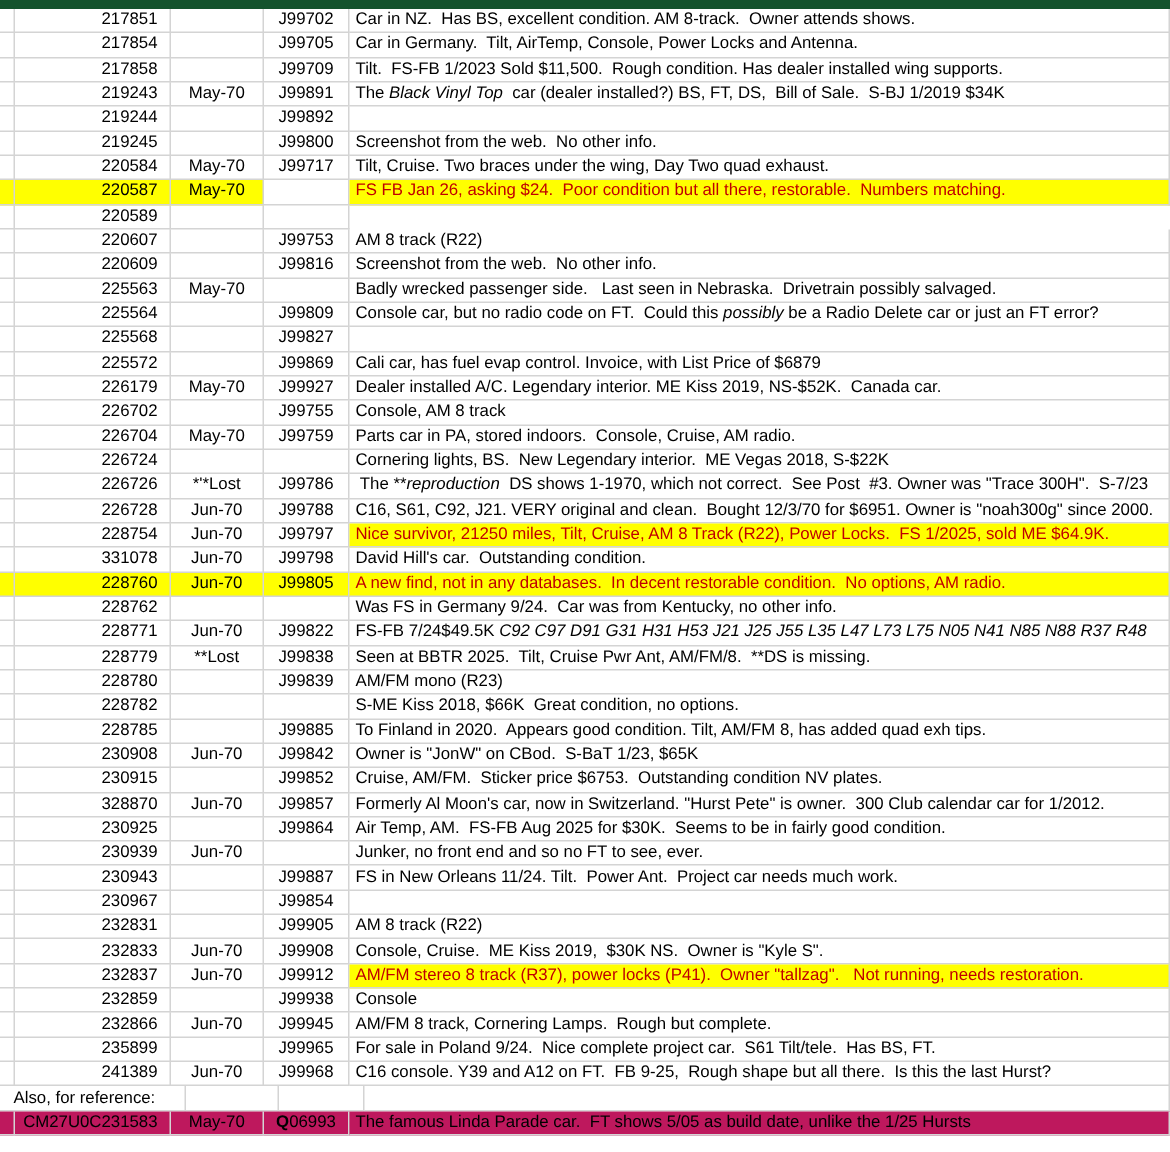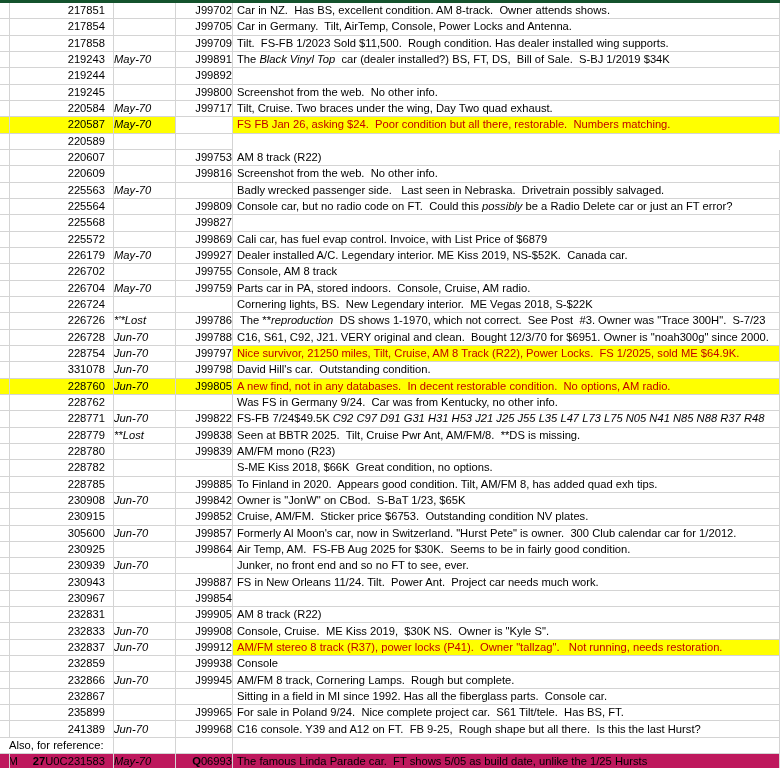--- a/index.html
+++ b/index.html
@@ -1,28 +1,28 @@
 <!DOCTYPE html>
 <html><head>
 <meta charset="utf-8">
 <style>
   html,body{margin:0;padding:0;background:#ffffff;}
   body{width:780px;height:768px;overflow:hidden;
        font-family:"Liberation Sans", sans-serif;font-size:11.2px;color:#000;}
-  .grid{width:780px;height:768px;border-top:3px solid #14532d;box-sizing:border-box;background:#fff;}
+  .grid{width:780px;height:768px;border-top:6px solid #14532d;box-sizing:border-box;background:#fff;}
   .row{display:flex;height:calc(768px / 47);box-sizing:border-box;}
   .cell{box-sizing:border-box;height:100%;display:flex;align-items:center;
         border-right:1px solid #d4d4d4;border-bottom:1px solid #d4d4d4;overflow:hidden;}
   .cell span{white-space:pre;line-height:1;}
   .a{width:10px;flex:none;}
   .b{width:104px;flex:none;justify-content:flex-end;padding-right:8px;}
-  .c{width:62px;flex:none;font-style:italic;}
-  .d{width:57px;flex:none;justify-content:flex-end;}
+  .c{width:62px;flex:none;justify-content:center;}
+  .d{width:57px;flex:none;justify-content:center;}
   .e{flex:1;padding-left:4px;}
-  .ab{width:114px;flex:none;justify-content:flex-start;padding-left:9px;}
+  .ab{width:124px;flex:none;justify-content:flex-start;padding-left:9px;}
   .yl{background:#ffff00;}
   .red span{color:#c00000;}
   .gray{background:#be185d;}
 </style>
 </head>
 <body>
 
 <div class="grid">
     <div class="row">
       <div class="cell a"></div>
@@ -504,21 +504,21 @@
       <div class="cell d">
         <span>J99852</span>
       </div>
       <div class="cell e">
         <span>Cruise, AM/FM.  Sticker price $6753.  Outstanding condition NV plates.</span>
       </div>
     </div>
     <div class="row">
       <div class="cell a"></div>
       <div class="cell b">
-        <span>305600</span>
+        <span>328870</span>
       </div>
       <div class="cell c">
         <span>Jun-70</span>
       </div>
       <div class="cell d">
         <span>J99857</span>
       </div>
       <div class="cell e">
         <span>Formerly Al Moon's car, now in Switzerland. "Hurst Pete" is owner.  300 Club calendar car for 1/2012.</span>
       </div>
@@ -649,35 +649,20 @@
         <span>232866</span>
       </div>
       <div class="cell c">
         <span>Jun-70</span>
       </div>
       <div class="cell d">
         <span>J99945</span>
       </div>
       <div class="cell e">
         <span>AM/FM 8 track, Cornering Lamps.  Rough but complete.</span>
-      </div>
-    </div>
-    <div class="row">
-      <div class="cell a"></div>
-      <div class="cell b">
-        <span>232867</span>
-      </div>
-      <div class="cell c">
-        <span></span>
-      </div>
-      <div class="cell d">
-        <span></span>
-      </div>
-      <div class="cell e">
-        <span>Sitting in a field in MI since 1992. Has all the fiberglass parts.  Console car.</span>
       </div>
     </div>
     <div class="row">
       <div class="cell a"></div>
       <div class="cell b">
         <span>235899</span>
       </div>
       <div class="cell c">
         <span></span>
       </div>
@@ -714,21 +699,21 @@
         <span></span>
       </div>
       <div class="cell e">
         <span></span>
       </div>
     </div>
     <div class="row">
       <div class="cell a gray"></div>
       <div class="cell b gray">
         <span>CM</span>
-        <span style="font-weight: bold; padding-left: 15px;">27</span>
+        <span style="font-weight: normal;">27</span>
         <span>U0C231583</span>
       </div>
       <div class="cell c gray">
         <span>May-70</span>
       </div>
       <div class="cell d gray">
         <span style="font-weight: bold;">Q</span>
         <span>06993</span>
       </div>
       <div class="cell e gray">

